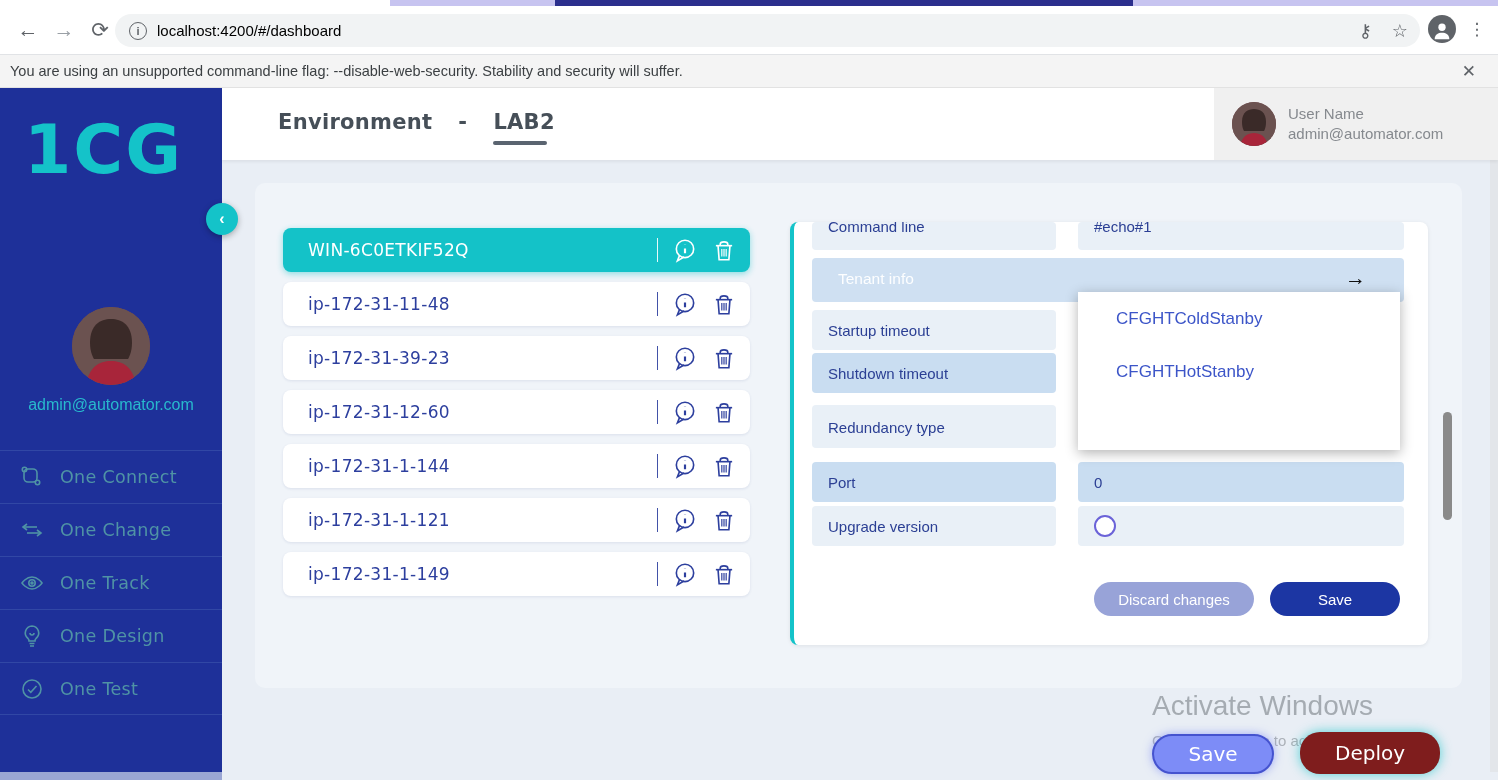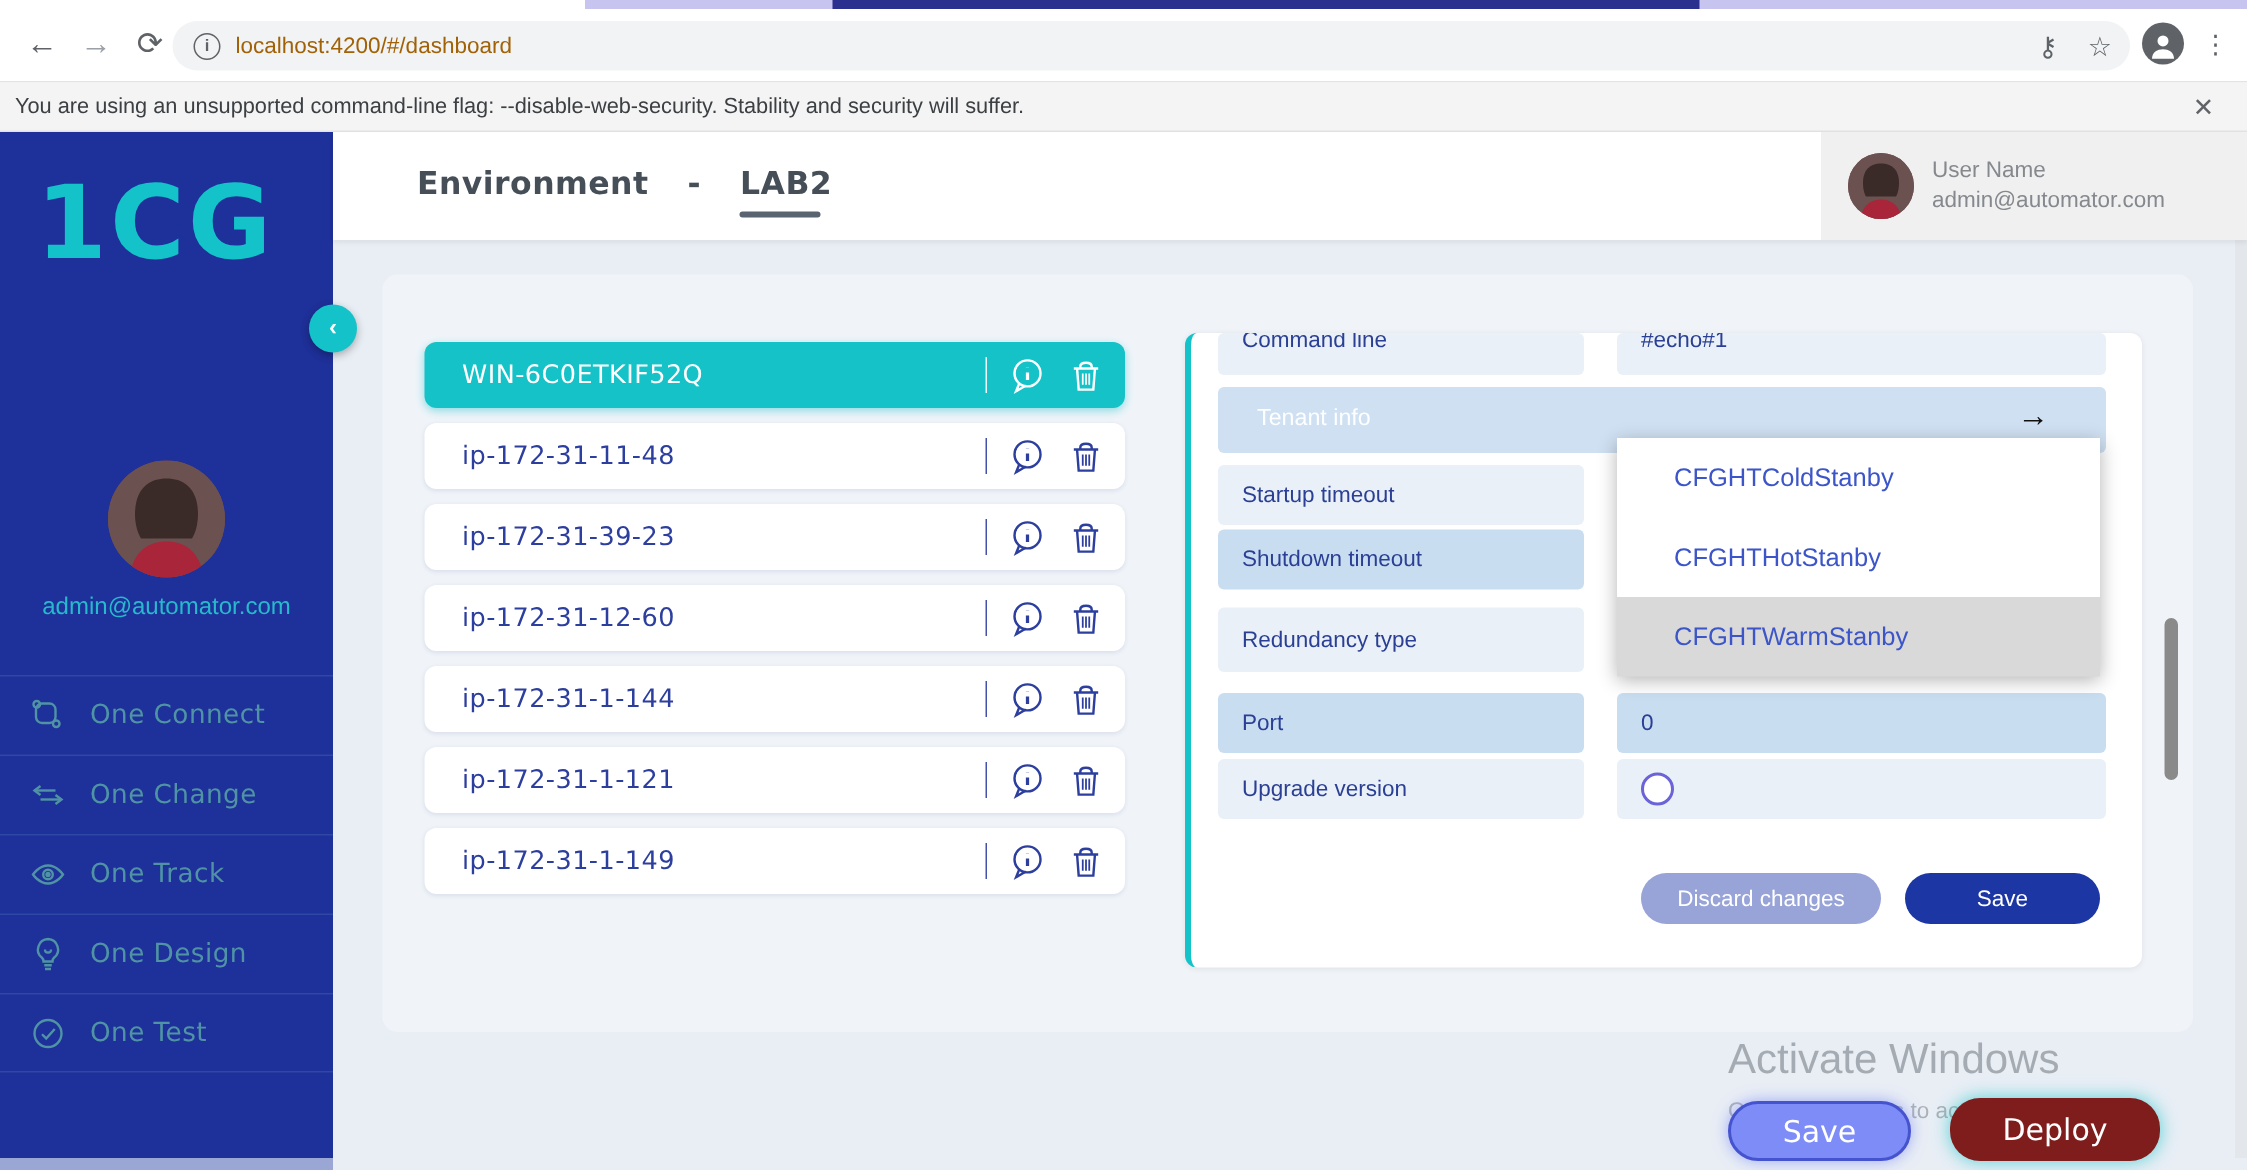--- a/index.html
+++ b/index.html
@@ -12,21 +12,21 @@
   .topstrip .purple { position:absolute; left:390px; top:0; width:1108px; height:6px; background:#c7c4f0; }
   .topstrip .navy   { position:absolute; left:555px; top:0; width:578px; height:6px; background:#2b2f8d; }
   .toolbar { position:absolute; left:0; top:6px; width:1498px; height:48px; background:#fff; }
   .navbtn { position:absolute; top:10px; width:28px; height:28px; border:none; background:none;
             font-size:21px; color:#5f6368; cursor:pointer; line-height:28px; text-align:center; }
   .navbtn.fwd { color:#9aa0a6; }
   .urlbar { position:absolute; left:115px; top:8px; width:1305px; height:33px; border-radius:17px;
             background:#f1f3f4; display:flex; align-items:center; }
   .urlinfo { margin-left:14px; width:18px; height:18px; border:1.5px solid #5f6368; border-radius:50%;
              color:#5f6368; font-size:11px; line-height:16px; text-align:center; font-weight:bold; }
-  .urltext { margin-left:10px; font-size:15px; color:#a16207; }
+  .urltext { margin-left:10px; font-size:15px; color:#000000; }
   .url-right { position:absolute; right:12px; top:0; height:33px; display:flex; align-items:center; gap:20px; }
   .keyicon, .staricon { font-size:18px; color:#5f6368; cursor:pointer; }
   .chromeavatar { position:absolute; right:42px; top:9px; width:28px; height:28px; border-radius:50%;
                   background:#5f6368; color:#fff; overflow:hidden; text-align:center; cursor:pointer; }
   .chromeavatar svg { margin-top:4px; }
   .dots { position:absolute; right:12px; top:10px; width:18px; height:28px; color:#5f6368;
           font-size:17px; line-height:28px; text-align:center; cursor:pointer; letter-spacing:0; }
   .chromediv { position:absolute; left:0; top:54px; width:1498px; height:1px; background:#e1e3e6; }
 
   .warnbar { position:absolute; left:0; top:55px; width:1498px; height:33px; background:#f4f4f4;
@@ -390,21 +390,20 @@
 
         <div class="formbtns">
           <button class="pill discard">Discard changes</button>
           <button class="pill savecard">Save</button>
         </div>
       </div>
 
       <div class="dropdown">
         <div class="opt">CFGHTColdStanby</div>
         <div class="opt">CFGHTHotStanby</div>
-        <div class="opt hl">CFGHTWarmStanby</div>
       </div>
 
       <div class="vscroll"></div>
 
       <div class="wm1">Activate Windows</div>
       <div class="wm2">Go to PC settings to activate Windows.</div>
       <button class="footbtn foot-save">Save</button>
       <button class="footbtn foot-deploy">Deploy</button>
     </div>
   </div>

